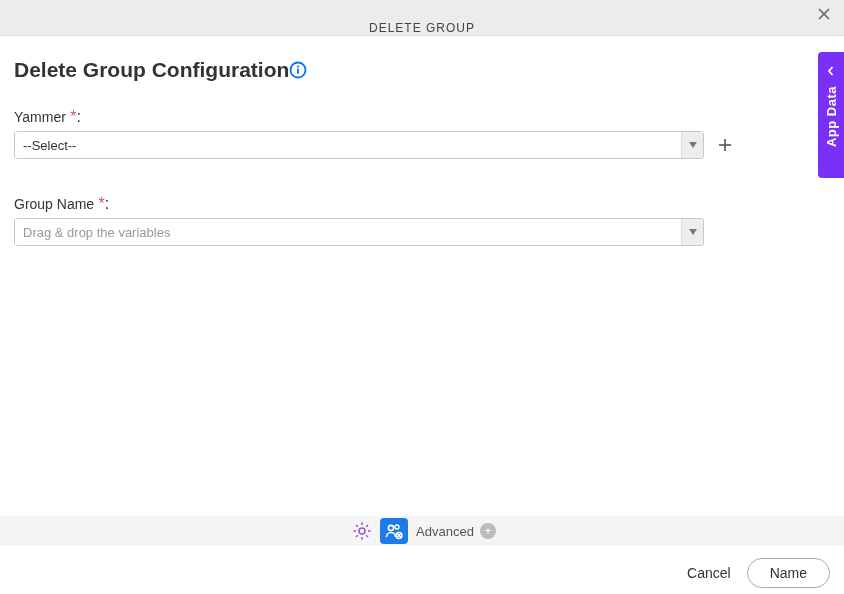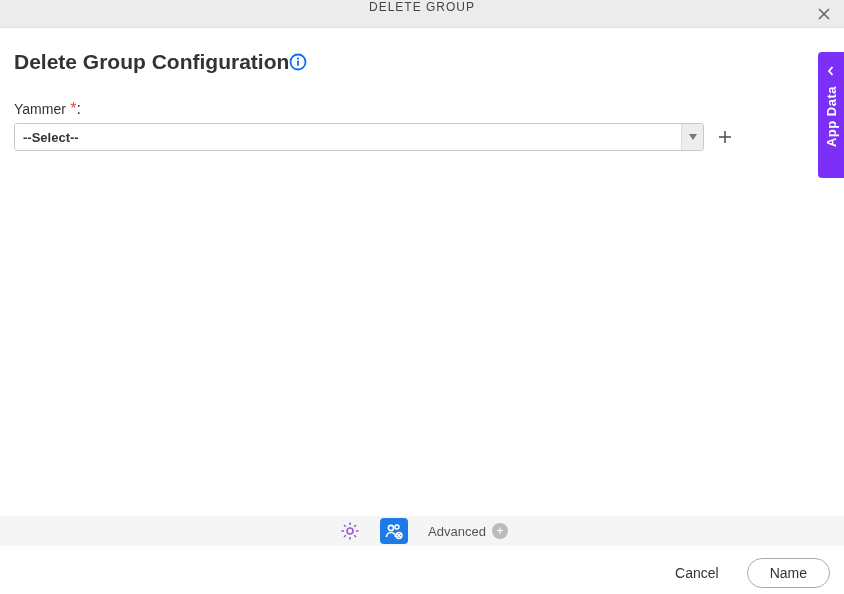--- a/index.html
+++ b/index.html
@@ -1,21 +1,21 @@
 <!DOCTYPE html>
 <html><head>
 <meta charset="utf-8">
 <style>
   * { box-sizing: border-box; margin: 0; padding: 0; }
   html, body { width: 844px; height: 594px; font-family: Arial, Helvetica, sans-serif; background: #fff; overflow: hidden; }
   .header {
-    height: 28px;
+    height: 36px;
     background: #ececec;
     display: flex;
-    align-items: flex-start;
+    align-items: flex-end;
     justify-content: center;
     position: relative;
     border-bottom: 1px solid #e0e0e0;
   }
   .header-title {
     font-size: 12px;
     letter-spacing: 1px;
     color: #444;
     font-weight: 500;
   }
@@ -75,21 +75,20 @@
     overflow: hidden;
   }
   .select-text {
     flex: 1;
     padding: 0 8px;
     font-size: 13px;
     color: #333;
     display: flex;
     align-items: center;
     background: #fff;
-    font-weight: bold;
   }
   .select-text.placeholder { color: #999; }
   .select-caret {
     width: 22px;
     background: #ededed;
     display: flex;
     align-items: center;
     justify-content: center;
     border-left: 1px solid #ddd;
   }
@@ -131,21 +130,21 @@
   .tab-bar {
     position: absolute;
     top: 516px;
     left: 0;
     width: 844px;
     height: 30px;
     background: #f5f5f5;
     display: flex;
     align-items: center;
     justify-content: center;
-    gap: 16px;
+    gap: 4px;
   }
   .tab-icon {
     width: 28px;
     height: 26px;
     display: flex;
     align-items: center;
     justify-content: center;
     border-radius: 4px;
     cursor: pointer;
   }
@@ -175,21 +174,21 @@
   }
   .footer {
     position: absolute;
     top: 552px;
     left: 0;
     width: 844px;
     height: 42px;
     display: flex;
     align-items: center;
     justify-content: flex-end;
-    gap: 28px;
+    gap: 16px;
     padding-right: 14px;
   }
   .btn-cancel {
     font-size: 14px;
     color: #333;
     cursor: pointer;
     background: none;
     border: none;
   }
   .btn-prev {
@@ -253,20 +252,35 @@
       </div>
       <div class="plus-btn">
         <svg width="16" height="16" viewBox="0 0 16 16">
             <line x1="8" y1="2" x2="8" y2="14" stroke="#555" stroke-width="1.6"></line>
             <line x1="2" y1="8" x2="14" y2="8" stroke="#555" stroke-width="1.6"></line>
           </svg>
       </div>
     </div>
   </div>
 
+  <div class="form-group">
+    <div>
+      <span class="form-label">Group Name</span>&nbsp;<span class="required">*</span><span class="colon">:</span>
+    </div>
+    <div class="field-row">
+      <div class="select-wrap">
+        <div class="select-text placeholder">Drag &amp; drop the variables</div>
+        <div class="select-caret">
+          <svg width="8" height="6" viewBox="0 0 8 6">
+              <polygon points="0,0 8,0 4,6" fill="#777"></polygon>
+            </svg>
+        </div>
+      </div>
+    </div>
+  </div>
 </div>
 
 <div class="app-data-tab">
   <span class="chev">
     <svg width="10" height="10" viewBox="0 0 10 10">
         <polyline points="6.5,1 3,5 6.5,9" fill="none" stroke="#fff" stroke-width="1.8"></polyline>
       </svg>
   </span>
   <span class="vlabel">App Data</span>
 </div>

